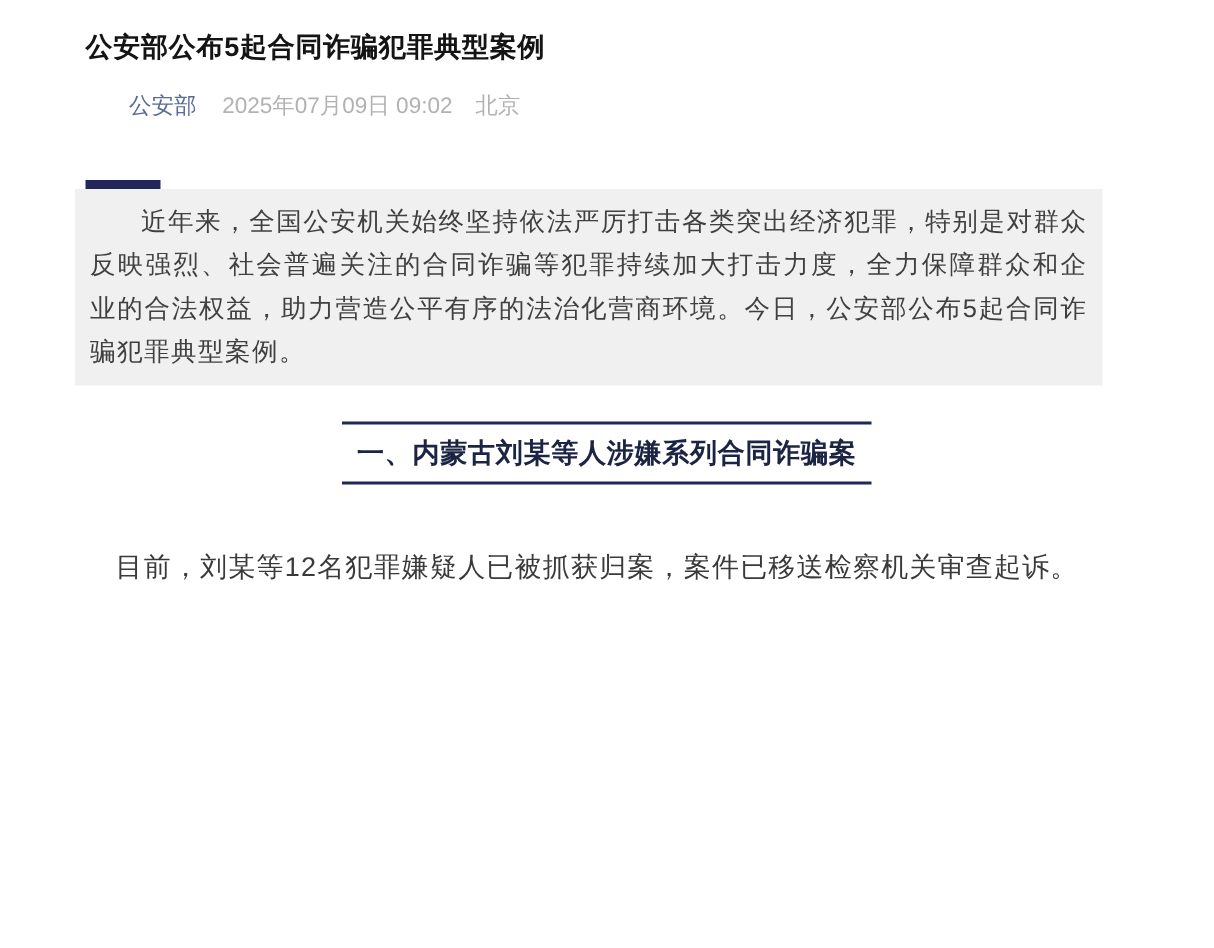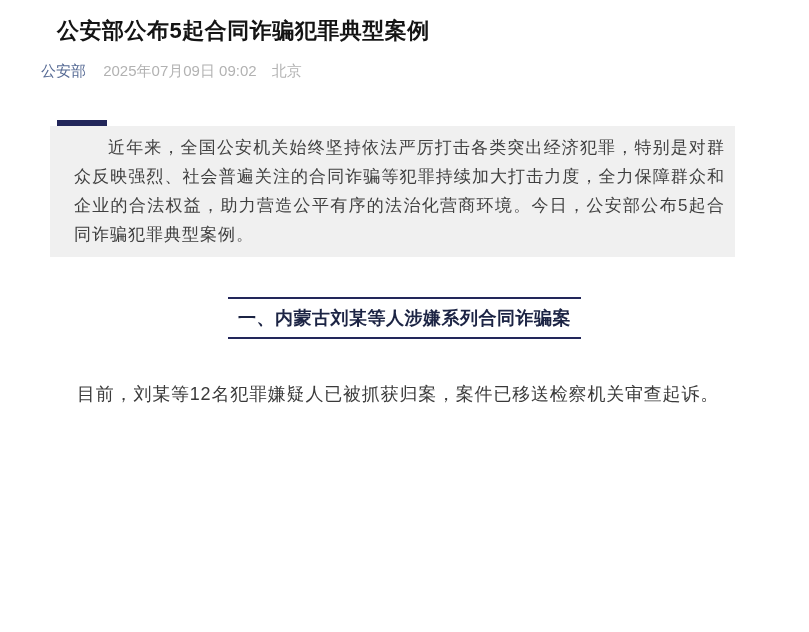--- a/index.html
+++ b/index.html
@@ -15,29 +15,29 @@
     width: 809px;
     height: 632px;
     background: #ffffff;
     overflow: hidden;
     font-family: "Liberation Sans", "DejaVu Sans", sans-serif;
   }
   .article { position: relative; width: 809px; height: 632px; }
 
   .title {
     margin: 16px 57px 0 57px;
-    font-size: 22px;
+    font-size: 18px;
     line-height: 30px;
     font-weight: bold;
     color: var(--title-text);
     letter-spacing: 0.5px;
   }
 
   .byline {
-    margin: 16px 57px 0 41px;
+    margin: 16px 57px 0 86px;
     font-size: 15px;
     line-height: 18px;
     white-space: nowrap;
   }
   .byline .account {
     color: var(--link-blue);
     margin-right: 13px;
     cursor: pointer;
   }
   .byline .date { color: var(--meta-gray); margin-right: 11px; }
@@ -55,26 +55,25 @@
     background: var(--box-bg);
     padding: 7px 10px 8px 10px;
   }
   .intro-box p {
     font-size: 17px;
     line-height: 29px;
     letter-spacing: 1px;
     color: #404040;
     text-indent: 2em;
     text-align: justify;
-    margin-left: 14px;
   }
 
   .case-heading {
     display: table;
-    margin: 40px auto 0 auto;
+    margin: 24px auto 0 auto;
     border-top: 2px solid var(--accent-navy);
     border-bottom: 2px solid var(--accent-navy);
     padding: 7px 10px 7px 10px;
     font-size: 18px;
     font-weight: bold;
     line-height: 24px;
     color: #1c2444;
     letter-spacing: 0.5px;
   }
 

